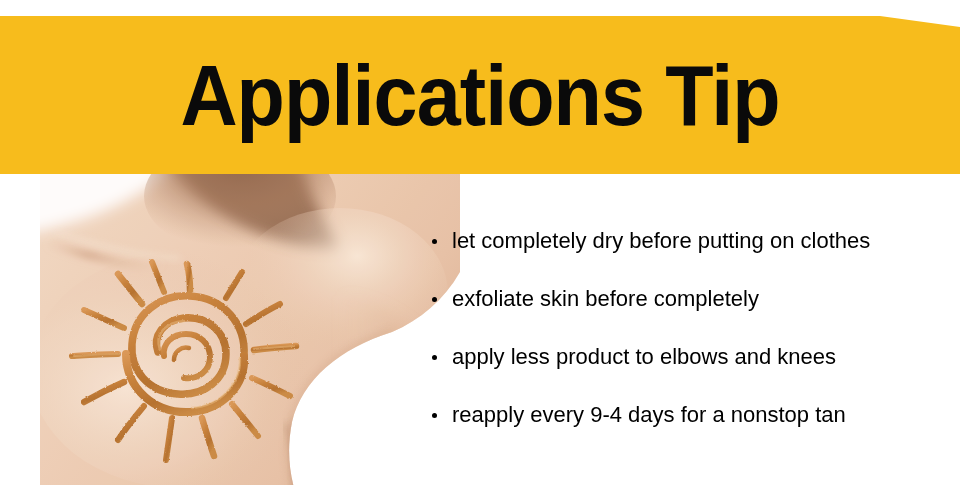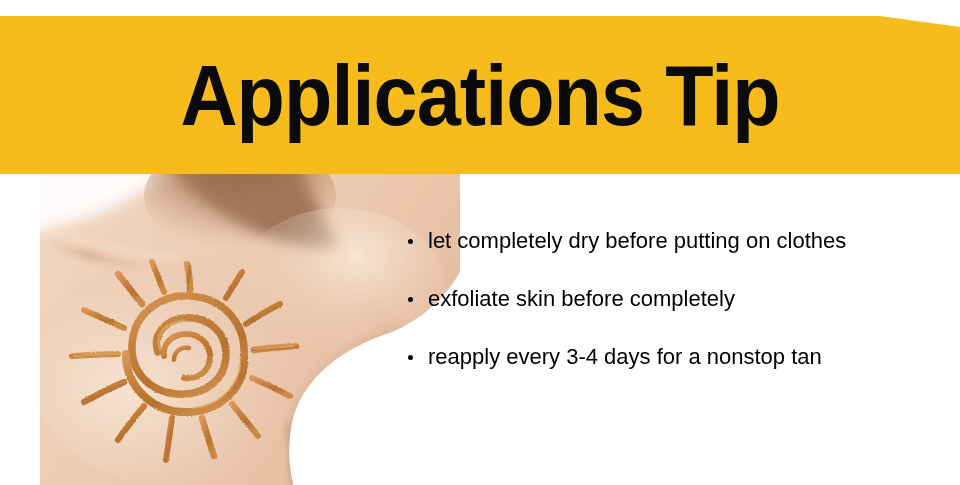--- a/index.html
+++ b/index.html
@@ -69,21 +69,21 @@
     left: 0;
     top: 0;
     width: 420px;
     height: 327px;
     display: block;
   }
 
   
   #tips-list {
     position: absolute;
-    left: 404px;
+    left: 428px;
     top: 212px;
     width: 524px;
     margin: 0;
     padding: 0;
     list-style: none;
   }
   .tip-item {
     position: relative;
     height: 58px;
     padding-left: 24px;
@@ -285,17 +285,21 @@
     <li class="tip-item">
       <span class="tip-bullet"></span>
       <span class="tip-text">let completely dry before putting on clothes</span>
     </li>
     <li class="tip-item">
       <span class="tip-bullet"></span>
       <span class="tip-text">exfoliate skin before completely</span>
     </li>
     <li class="tip-item">
       <span class="tip-bullet"></span>
-      <span class="tip-text">reapply every 3-4 days for a nonstop tan</span>
+      <span class="tip-text">apply less product to elbows and knees</span>
+    </li>
+    <li class="tip-item">
+      <span class="tip-bullet"></span>
+      <span class="tip-text">reapply every 9-4 days for a nonstop tan</span>
     </li>
   </ul>
 
 </div>
 
 </body></html>

